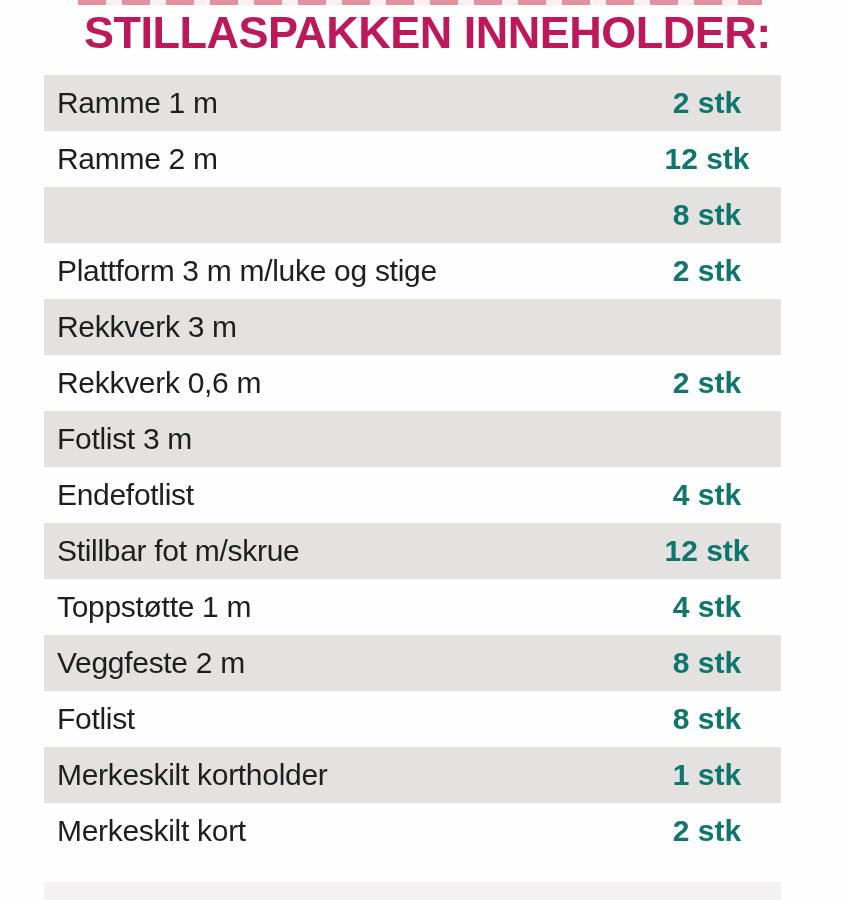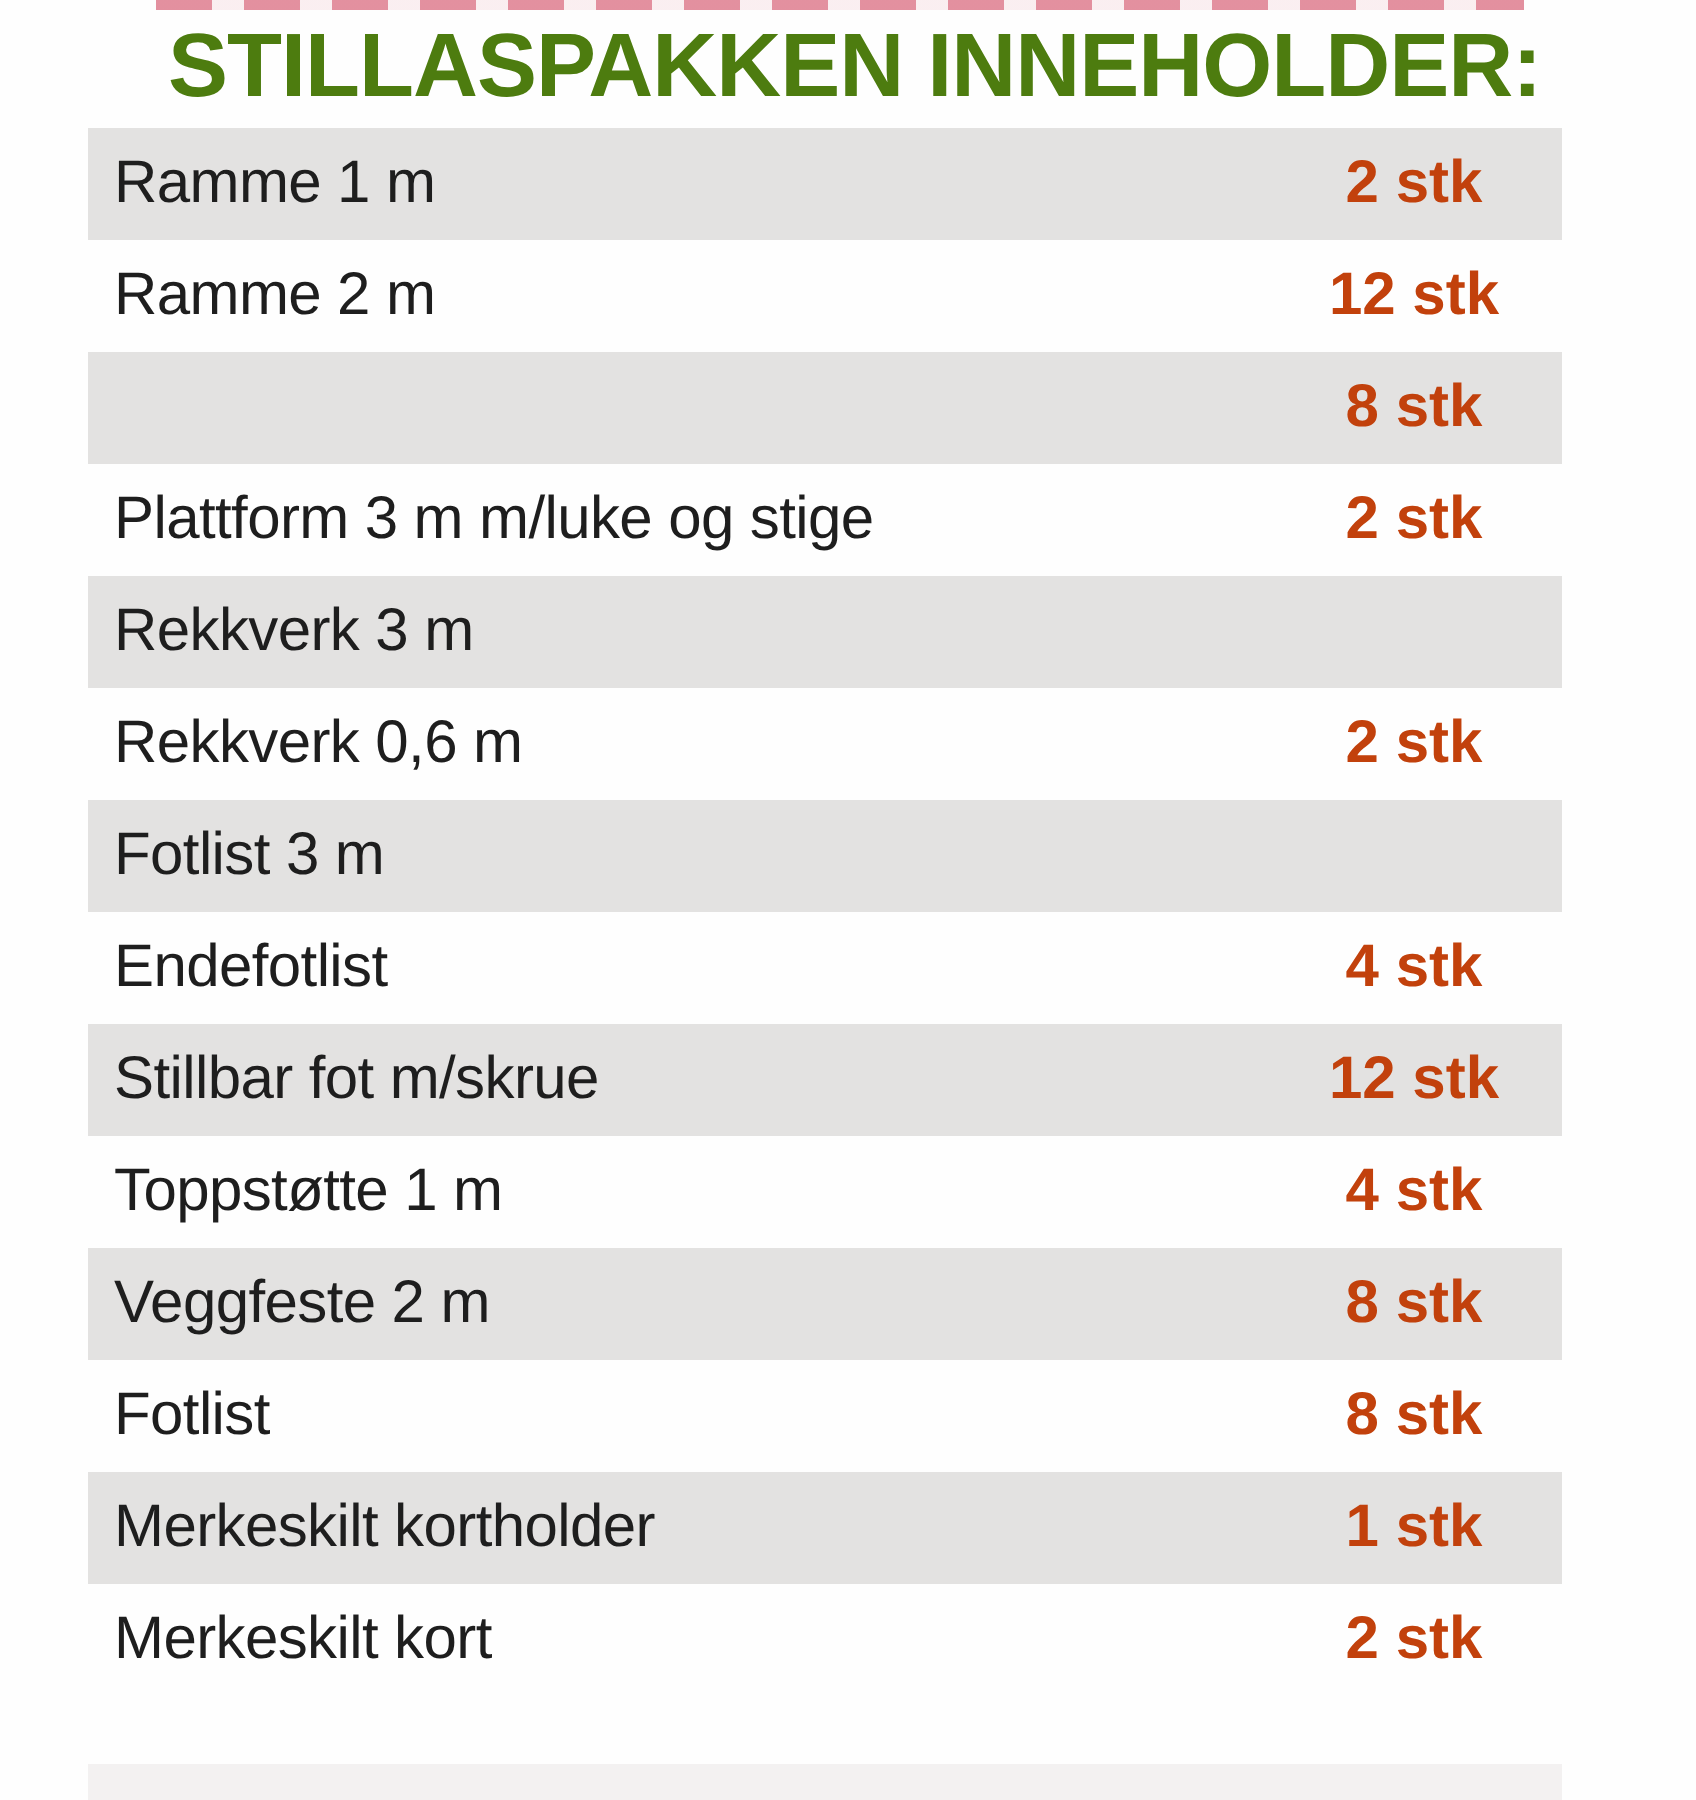--- a/index.html
+++ b/index.html
@@ -12,44 +12,44 @@
   }
   .top-crop {
     position: absolute; top: 0; left: 78px; width: 684px; height: 5px;
     background: repeating-linear-gradient(90deg,
       rgba(200,35,65,0.50) 0 28px,
       rgba(200,35,65,0.07) 28px 44px);
   }
   .title {
     position: absolute; left: 84px; top: 7px;
     font-size: 45px; font-weight: bold;
-    color: #4d7c0f;
+    color: #be185d;
     letter-spacing: -0.5px;
     white-space: nowrap;
   }
   .table {
-    position: absolute; left: 44px; top: 64px; width: 737px;
+    position: absolute; left: 44px; top: 75px; width: 737px;
   }
   .row {
     height: 56px;
     display: flex; align-items: center;
   }
   .row.gray { background: #e3e2e1; }
   .row-label {
     font-size: 30px; color: #1e1e1e;
     padding-left: 13px;
     letter-spacing: -0.3px;
     white-space: nowrap;
   }
   .row-qty {
     margin-left: auto;
     width: 148px;
     text-align: center;
     font-size: 30px; font-weight: bold;
-    color: #c2410c;
+    color: #0f766e;
     white-space: nowrap;
   }
   .bottom-strip {
     position: absolute; left: 44px; top: 882px; width: 737px; height: 18px;
     background: #f3f1f1;
   }
 </style>
 </head>
 <body>
 

